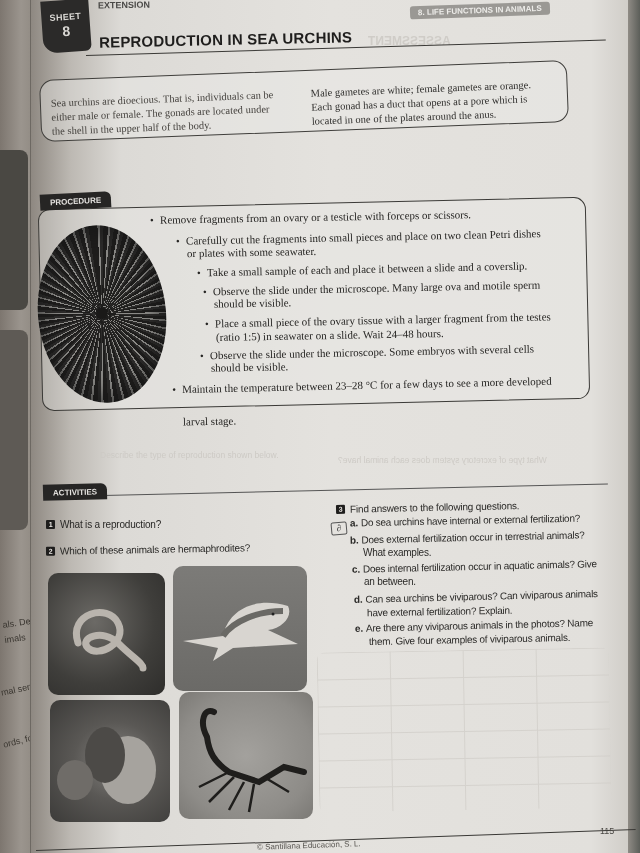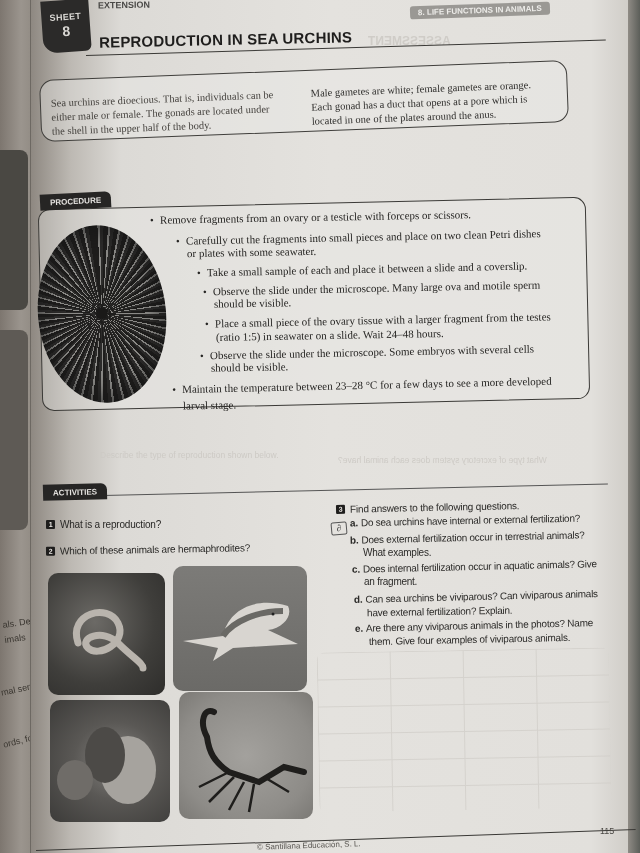--- a/index.html
+++ b/index.html
@@ -207,21 +207,21 @@
   <div class="proc-item" style="left:176px;top:230px;transform:rotate(-1.2deg);"><span class="bullet">•</span><span>Carefully cut the fragments into small pieces and place on two clean Petri dishes</span></div>
   <div class="proc-item" style="left:187px;top:245px;transform:rotate(-1deg);">or plates with some seawater.</div>
   <div class="proc-item" style="left:197px;top:262px;transform:rotate(-1.2deg);"><span class="bullet">•</span><span>Take a small sample of each and place it between a slide and a coverslip.</span></div>
   <div class="proc-item" style="left:203px;top:281px;transform:rotate(-1.2deg);"><span class="bullet">•</span><span>Observe the slide under the microscope. Many large ova and motile sperm</span></div>
   <div class="proc-item" style="left:214px;top:296px;transform:rotate(-1deg);">should be visible.</div>
   <div class="proc-item" style="left:205px;top:313px;transform:rotate(-1.2deg);"><span class="bullet">•</span><span>Place a small piece of the ovary tissue with a larger fragment from the testes</span></div>
   <div class="proc-item" style="left:216px;top:328px;transform:rotate(-1deg);">(ratio 1:5) in seawater on a slide. Wait 24–48 hours.</div>
   <div class="proc-item" style="left:200px;top:345px;transform:rotate(-1.2deg);"><span class="bullet">•</span><span>Observe the slide under the microscope. Some embryos with several cells</span></div>
   <div class="proc-item" style="left:211px;top:360px;transform:rotate(-1deg);">should be visible.</div>
   <div class="proc-item" style="left:172px;top:378px;transform:rotate(-1.3deg);"><span class="bullet">•</span><span>Maintain the temperature between 23–28 °C for a few days to see a more developed</span></div>
-  <div class="proc-item" style="left:183px;top:398px;transform:rotate(-1deg);">larval stage.</div>
+  <div class="proc-item" style="left:183px;top:414px;transform:rotate(-1deg);">larval stage.</div>
 </div>
 
 <div class="faint-row" style="left:100px;top:450px;">Describe the type of reproduction shown below.</div>
 <div class="faint-row" style="left:338px;top:455px;transform:scaleX(-1);">What type of excretory system does each animal have?</div>
 <div class="rule" style="left:60px;top:496px;width:548px;transform:rotate(-1.3deg);background:#555;"></div>
 
 <div class="act-tab">ACTIVITIES</div>
 
 <div class="q-text" style="left:46px;top:519px;">
   <span class="q-num">1</span><span>What is a reproduction?</span>
@@ -258,21 +258,21 @@
 
 <div class="q-text" style="left:336px;top:502px;transform:rotate(-1.2deg);">
   <span class="q-num">3</span><span>Find answers to the following questions.</span>
 </div>
 <div class="link-icon">∂</div>
 
 <div class="sub-q" style="left:350px;top:514px;transform:rotate(-1.2deg);"><b>a.</b><span>Do sea urchins have internal or external fertilization?</span></div>
 <div class="sub-q" style="left:350px;top:531px;transform:rotate(-1.3deg);"><b>b.</b><span>Does external fertilization occur in terrestrial animals?</span></div>
 <div class="sub-q" style="left:363px;top:546px;">What examples.</div>
 <div class="sub-q" style="left:352px;top:560px;transform:rotate(-1.3deg);"><b>c.</b><span>Does internal fertilization occur in aquatic animals? Give</span></div>
-<div class="sub-q" style="left:364px;top:575px;">an fragment.</div>
+<div class="sub-q" style="left:364px;top:575px;">an between.</div>
 <div class="sub-q" style="left:354px;top:590px;transform:rotate(-1.4deg);"><b>d.</b><span>Can sea urchins be viviparous? Can viviparous animals</span></div>
 <div class="sub-q" style="left:367px;top:605px;transform:rotate(-1deg);">have external fertilization? Explain.</div>
 <div class="sub-q" style="left:355px;top:619px;transform:rotate(-1.4deg);"><b>e.</b><span>Are there any viviparous animals in the photos? Name</span></div>
 <div class="sub-q" style="left:369px;top:633px;transform:rotate(-1.2deg);">them. Give four examples of viviparous animals.</div>
 
 <div class="answer-grid"></div>
 
 <div class="rule" style="left:36px;top:850px;width:600px;transform:rotate(-2deg);background:#3a3936;"></div>
 <div class="page-number">115</div>
 <div class="publisher">© Santillana Educación, S. L.</div>

